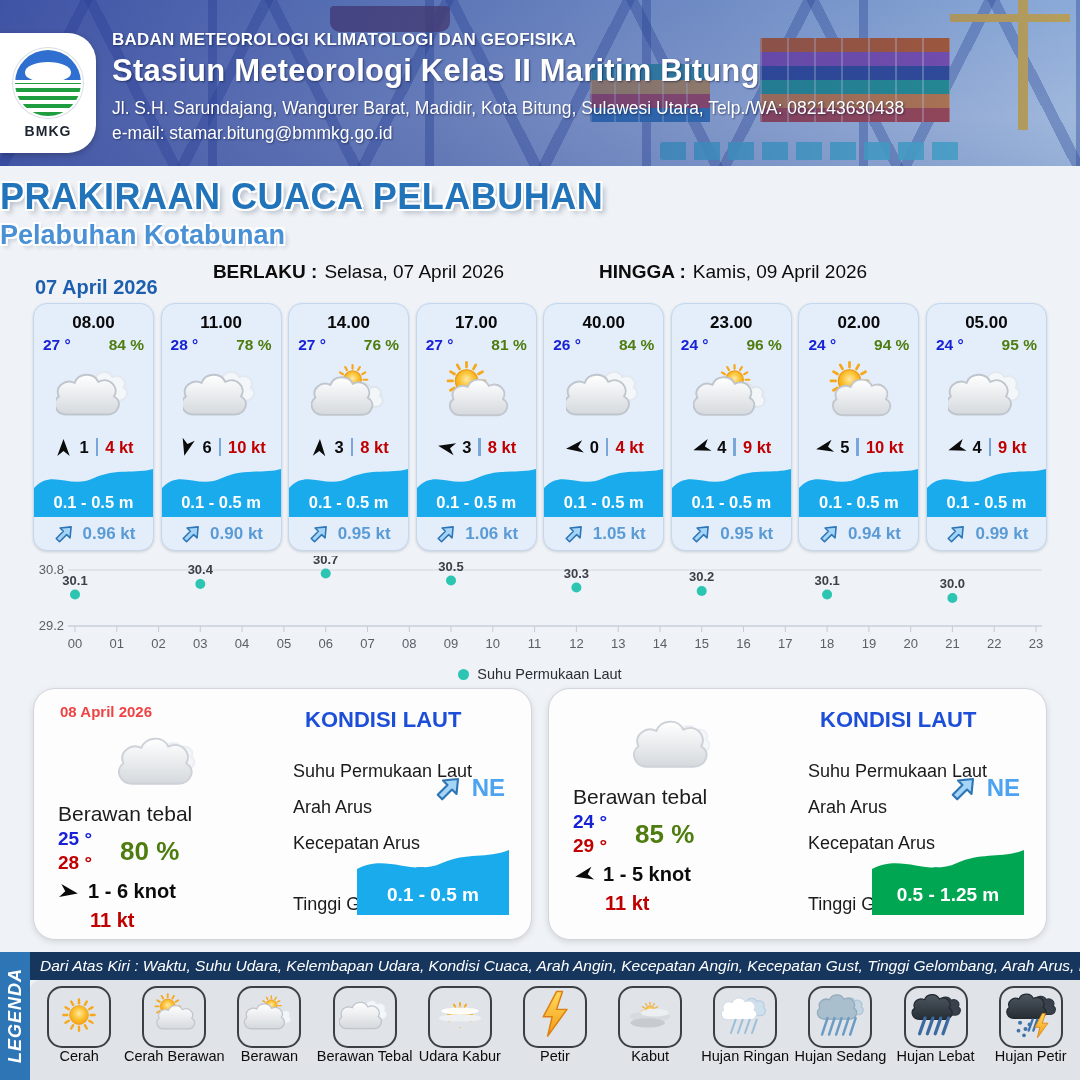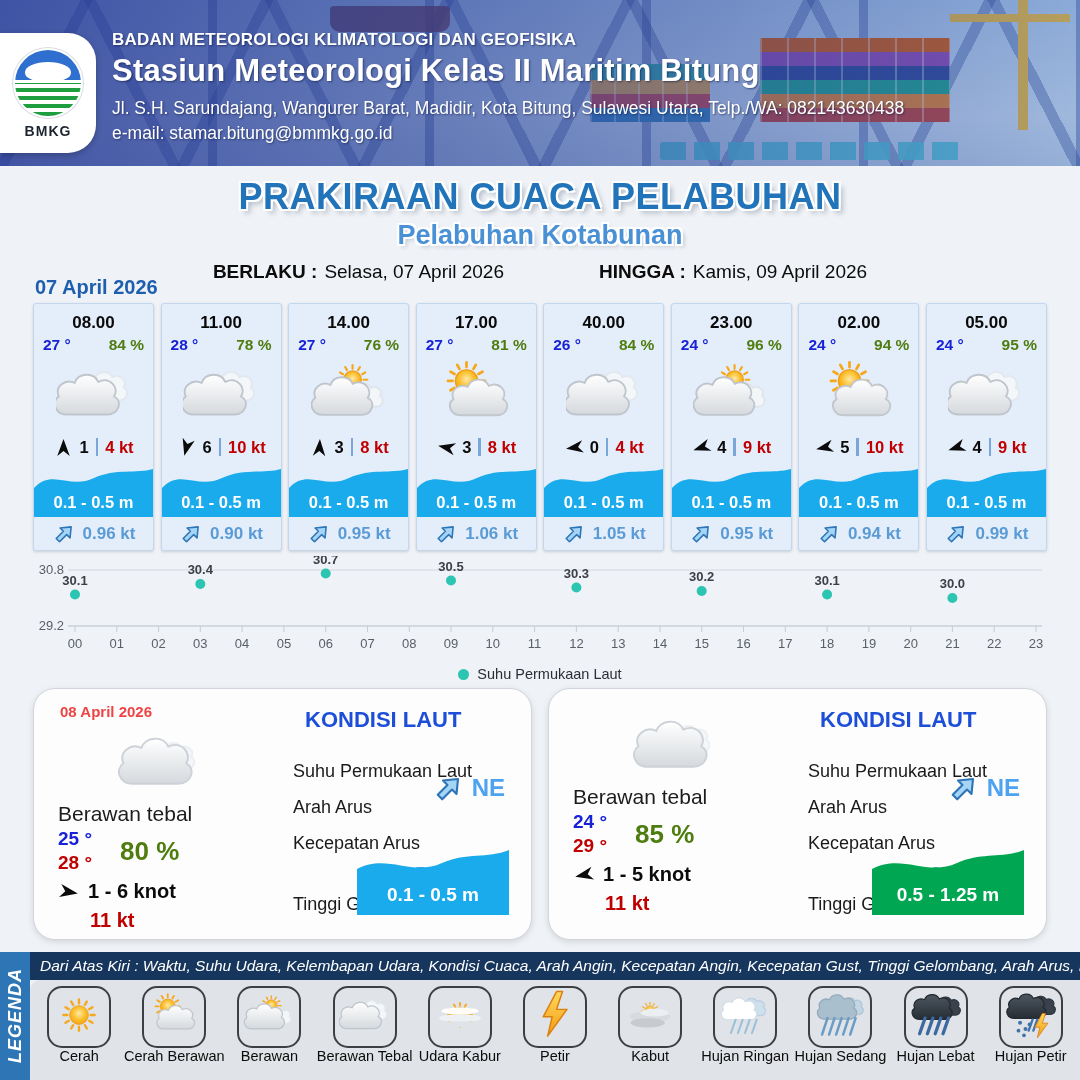--- a/index.html
+++ b/index.html
@@ -33,32 +33,32 @@
   .logo-stripes{position:absolute;bottom:0;left:0;right:0;height:50%;
       background:repeating-linear-gradient(0deg,#1f9e3f 0 4px,#fff 4px 8px)}
   .logo-text{font-weight:bold;font-size:14px;color:#1c2430;letter-spacing:1px;margin-top:5px}
   .header-texts{position:absolute;left:112px;top:30px;color:#fff;text-shadow:1px 1px 2px rgba(10,20,60,.55)}
   .h-agency{font-weight:bold;font-size:17px;letter-spacing:.2px}
   .h-station{font-weight:bold;font-size:31px;letter-spacing:.2px;margin-top:3px}
   .h-address{font-size:17.5px;margin-top:9px}
   .h-email{font-size:17.5px;margin-top:4px}
 
   
-  .title-block{position:absolute;top:176px;left:0;width:1080px;text-align:center}
+  .title-block{position:absolute;top:176px;left:0;width:1080px;}
   .t-main{font-size:36px;font-weight:bold;color:#2173ba;letter-spacing:.5px;
       text-shadow:-2px -2px 0 #fff,2px -2px 0 #fff,-2px 2px 0 #fff,2px 2px 0 #fff,4px 4px 5px rgba(60,80,110,.35)}
   .t-sub{font-size:27px;font-weight:bold;color:#4a90d5;margin-top:2px;
       text-shadow:-2px -2px 0 #fff,2px -2px 0 #fff,-2px 2px 0 #fff,2px 2px 0 #fff,3px 3px 4px rgba(60,80,110,.3)}
   .t-dates{display:flex;justify-content:center;gap:95px;margin-top:10px;font-size:19px;color:#0c0c0c}
   .t-dates b{font-weight:bold;margin-right:7px}
 
   
   .hourly-date{position:absolute;top:276px;left:35px;font-weight:bold;font-size:20px;color:#1d5fae}
   .cards-row{position:absolute;top:303px;left:33px;width:1014px;display:flex;justify-content:space-between}
-  .hcard{width:119px;height:246px;background:#e4eefb;border:1px solid #c3d8ef;border-radius:3px;
+  .hcard{width:119px;height:246px;background:#e4eefb;border:1px solid #c3d8ef;border-radius:14px;
       box-shadow:0 1px 3px rgba(0,0,0,.15);display:flex;flex-direction:column;overflow:hidden;position:relative}
   .hc-time{font-weight:bold;font-size:17px;text-align:center;margin-top:9px;color:#090909}
   .hc-th{display:flex;justify-content:space-between;padding:3px 9px 0 9px;font-weight:bold;font-size:15.5px}
   .hc-temp{color:#1722d6}
   .hc-hum{color:#4e7c0f}
   .hc-icon{height:79px;display:flex;align-items:center;justify-content:center}
   .hc-icon svg{width:76px;height:76px}
   .hc-wind{display:flex;align-items:center;justify-content:center;gap:5px;font-weight:bold;font-size:16.5px;height:28px;color:#0b0b0b}
   .hc-wind .warrow{display:inline-flex;width:21px;height:21px}
   .hc-wind .warrow svg{width:21px;height:21px}

